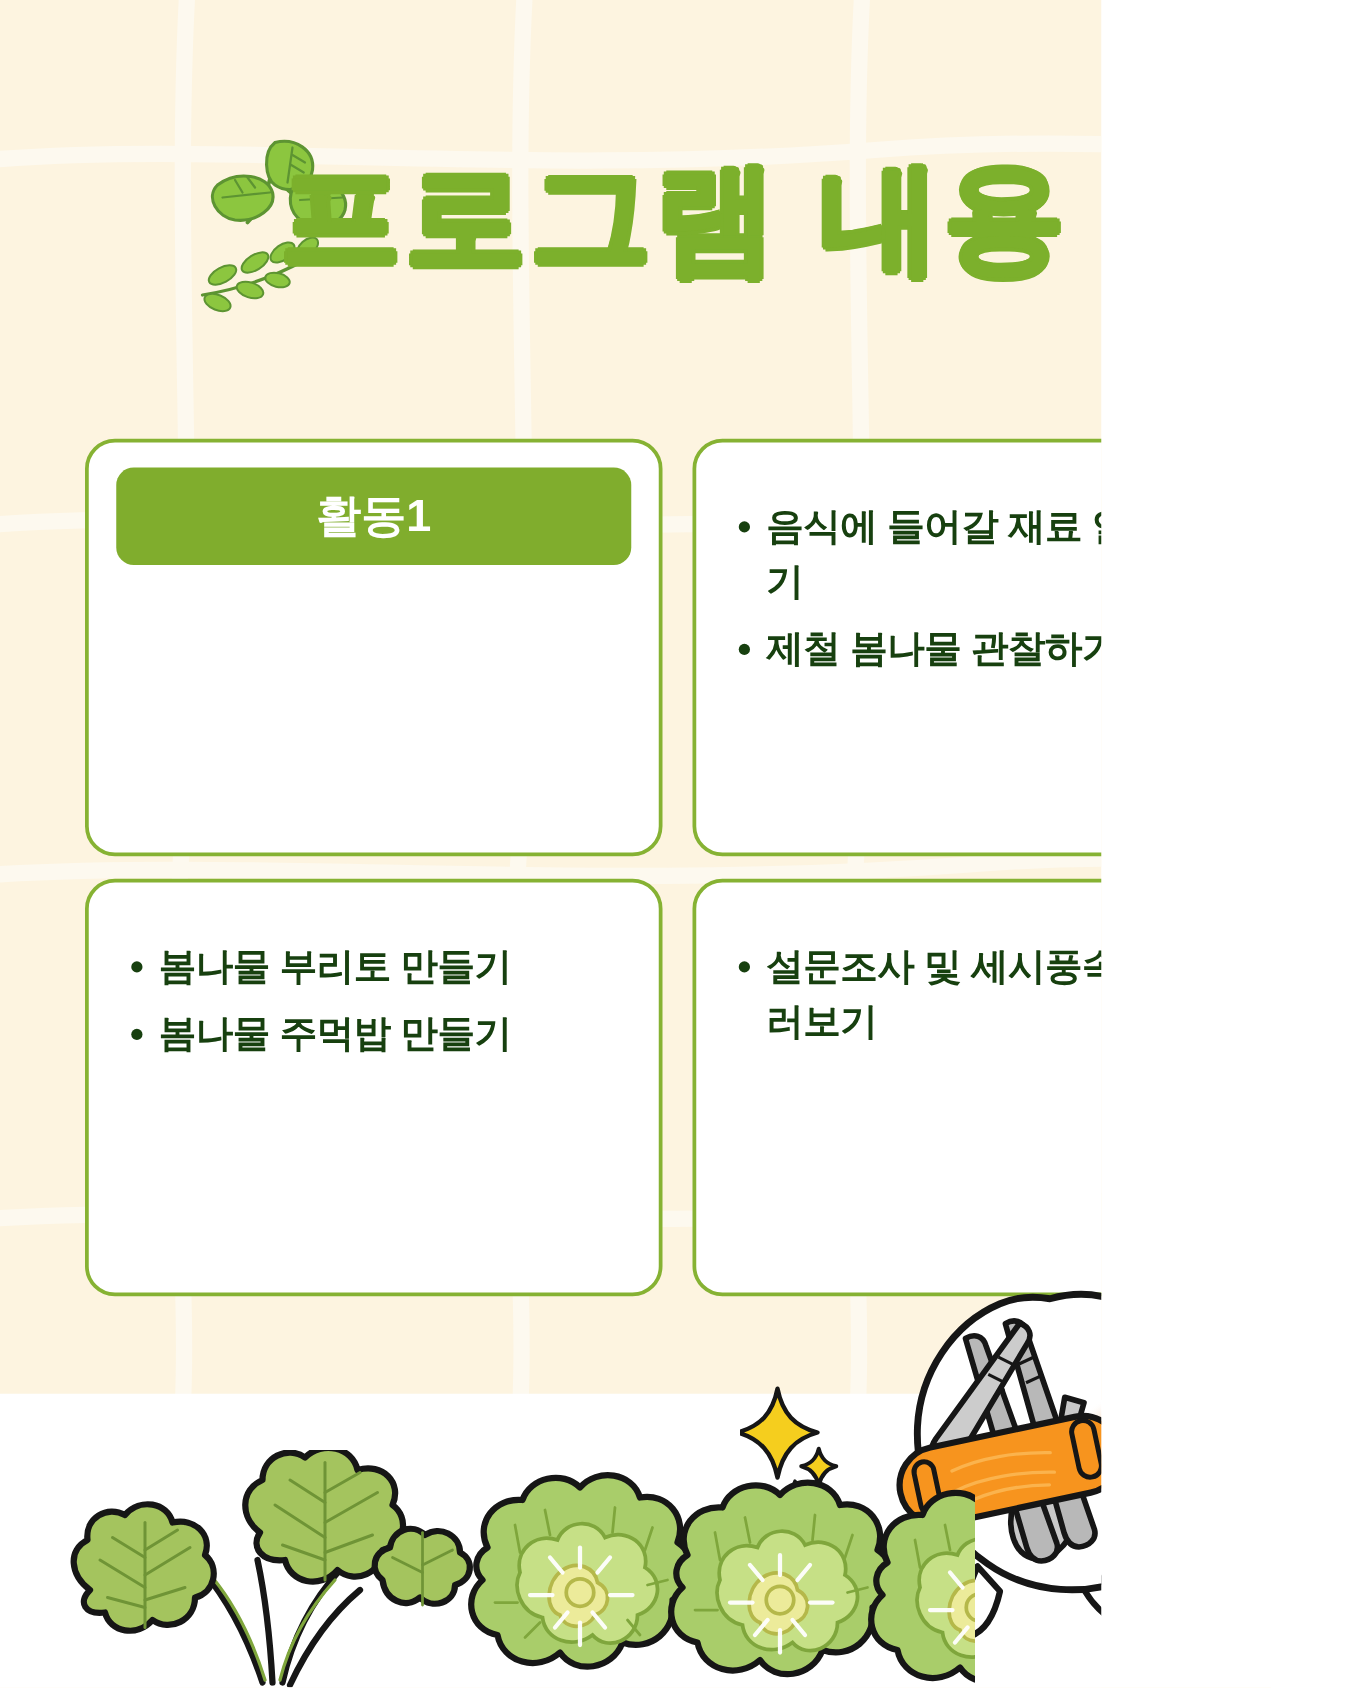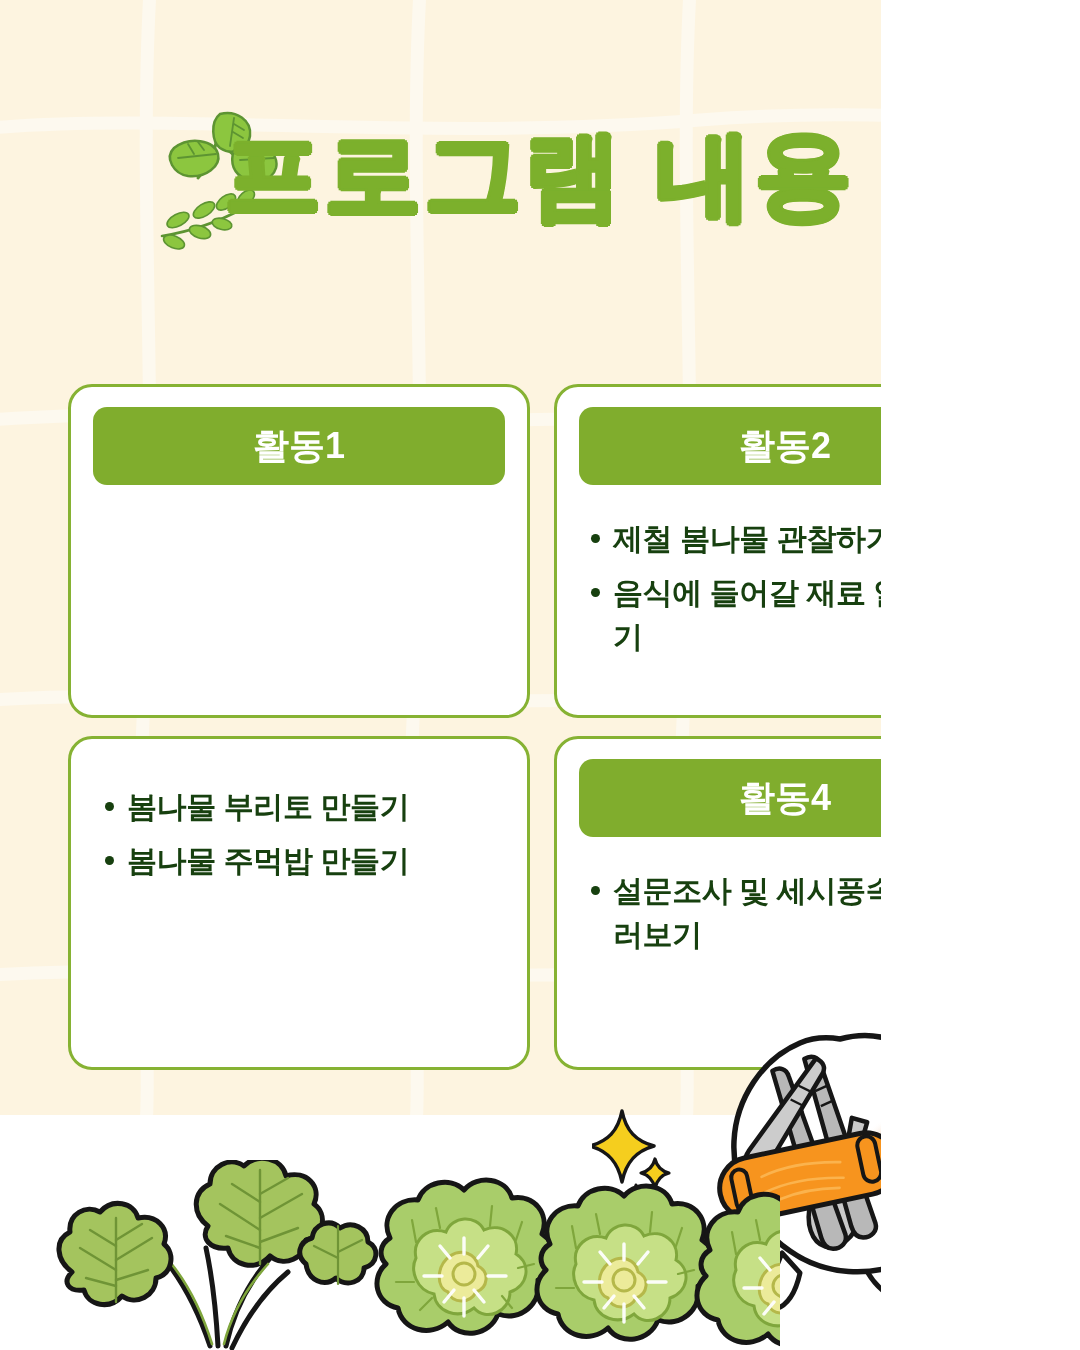--- a/index.html
+++ b/index.html
@@ -60,21 +60,21 @@
     text-shadow:
       3px 0 0 #7cb02c, -3px 0 0 #7cb02c,
       0 3px 0 #7cb02c, 0 -3px 0 #7cb02c,
       2px 2px 0 #7cb02c, -2px -2px 0 #7cb02c,
       2px -2px 0 #7cb02c, -2px 2px 0 #7cb02c;
     white-space:nowrap;
   }
 
   
   .cards {
-    position:absolute; left:68px; top:384px;
+    position:absolute; left:68px; top:351px;
     width:948px;
     display:grid;
     grid-template-columns:462px 462px;
     grid-template-rows:334px 334px;
     column-gap:24px;
     row-gap:18px;
     z-index:6;
   }
 
   .card {
@@ -200,44 +200,38 @@
 
   <div class="cards">
 
     <div class="card">
       <div class="card-header">
         <span class="card-header-label">활동1</span>
       </div>
     </div>
 
     <div class="card">
-      <div class="card-header">
-        <span class="card-header-label">활동2</span>
-      </div>
       <div class="card-body">
         <ul class="bullet-list">
+          <li class="bullet-item">음식에 들어갈 재료 알아보기</li>
           <li class="bullet-item">제철 봄나물 관찰하기</li>
-          <li class="bullet-item">음식에 들어갈 재료 알아보기</li>
         </ul>
       </div>
     </div>
 
     <div class="card">
       <div class="card-body">
         <ul class="bullet-list">
           <li class="bullet-item">봄나물 부리토 만들기</li>
           <li class="bullet-item">봄나물 주먹밥 만들기</li>
         </ul>
       </div>
     </div>
 
     <div class="card">
-      <div class="card-header">
-        <span class="card-header-label">활동4</span>
-      </div>
       <div class="card-body">
         <ul class="bullet-list">
           <li class="bullet-item">설문조사 및 세시풍속과 둘러보기</li>
         </ul>
       </div>
     </div>
 
   </div>
 
   <svg class="illus sparkle-l" viewBox="0 0 90 100">

